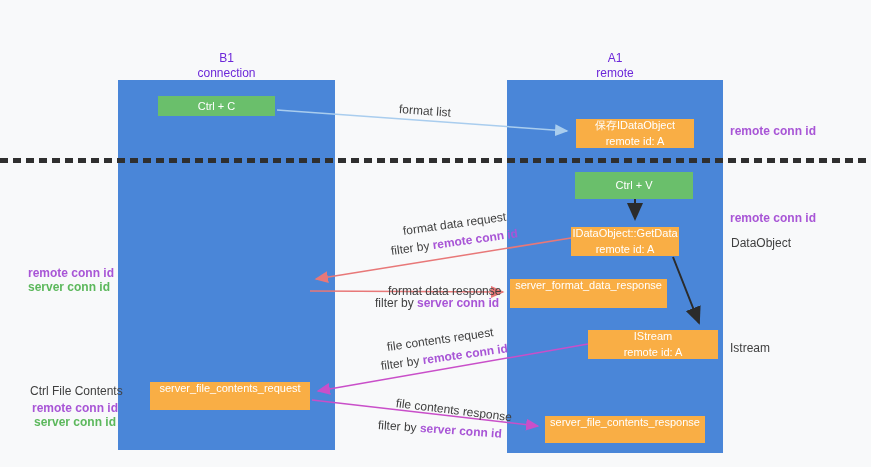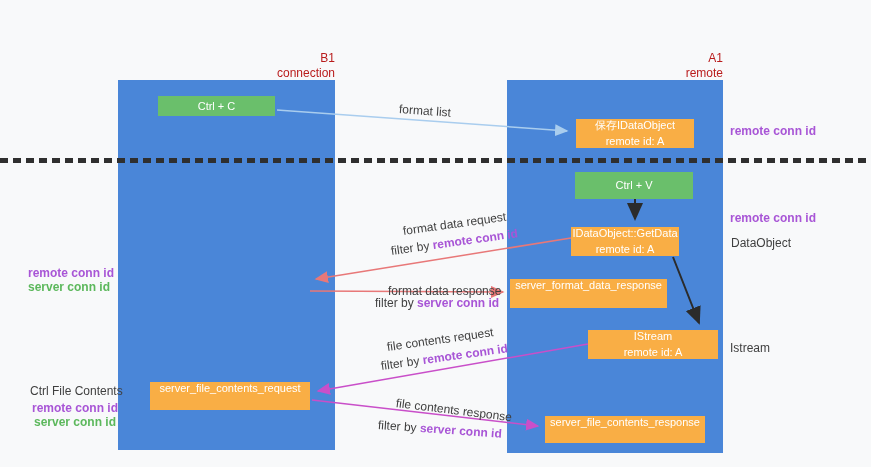--- a/index.html
+++ b/index.html
@@ -3,21 +3,21 @@
 <meta charset="utf-8">
 <style>
   html,body { margin:0; padding:0; }
   body { font-family:"Liberation Sans", sans-serif; background:#f8f9fa; }
   #canvas { position:relative; width:871px; height:467px; background:#f8f9fa; overflow:hidden; }
 
   .title { position:absolute; top:6px; left:0; width:100%; text-align:center;
            font-size:15px; line-height:19px; color:#3a3a3a; }
 
   .lane { position:absolute; background:#4a86d8; }
-  .lane-header { position:absolute; text-align:right; font-size:12px; line-height:15px; color:#b91c1c; }
+  .lane-header { position:absolute; text-align:center; font-size:12px; line-height:15px; color:#6d28d9; }
 
   .node { position:absolute; display:flex; flex-direction:column; align-items:center;
           justify-content:center; color:#ffffff; font-size:11px; line-height:13px;
           text-align:center; white-space:nowrap; }
   .green  { background:#6abf6b; }
   .orange { background:#f9ae45;justify-content:space-between; }
 
   .divider { position:absolute; top:158px; left:0; width:871px; height:5px;
              background:repeating-linear-gradient(90deg,#2f2f2f 0 8px, transparent 8px 13px); }
 

